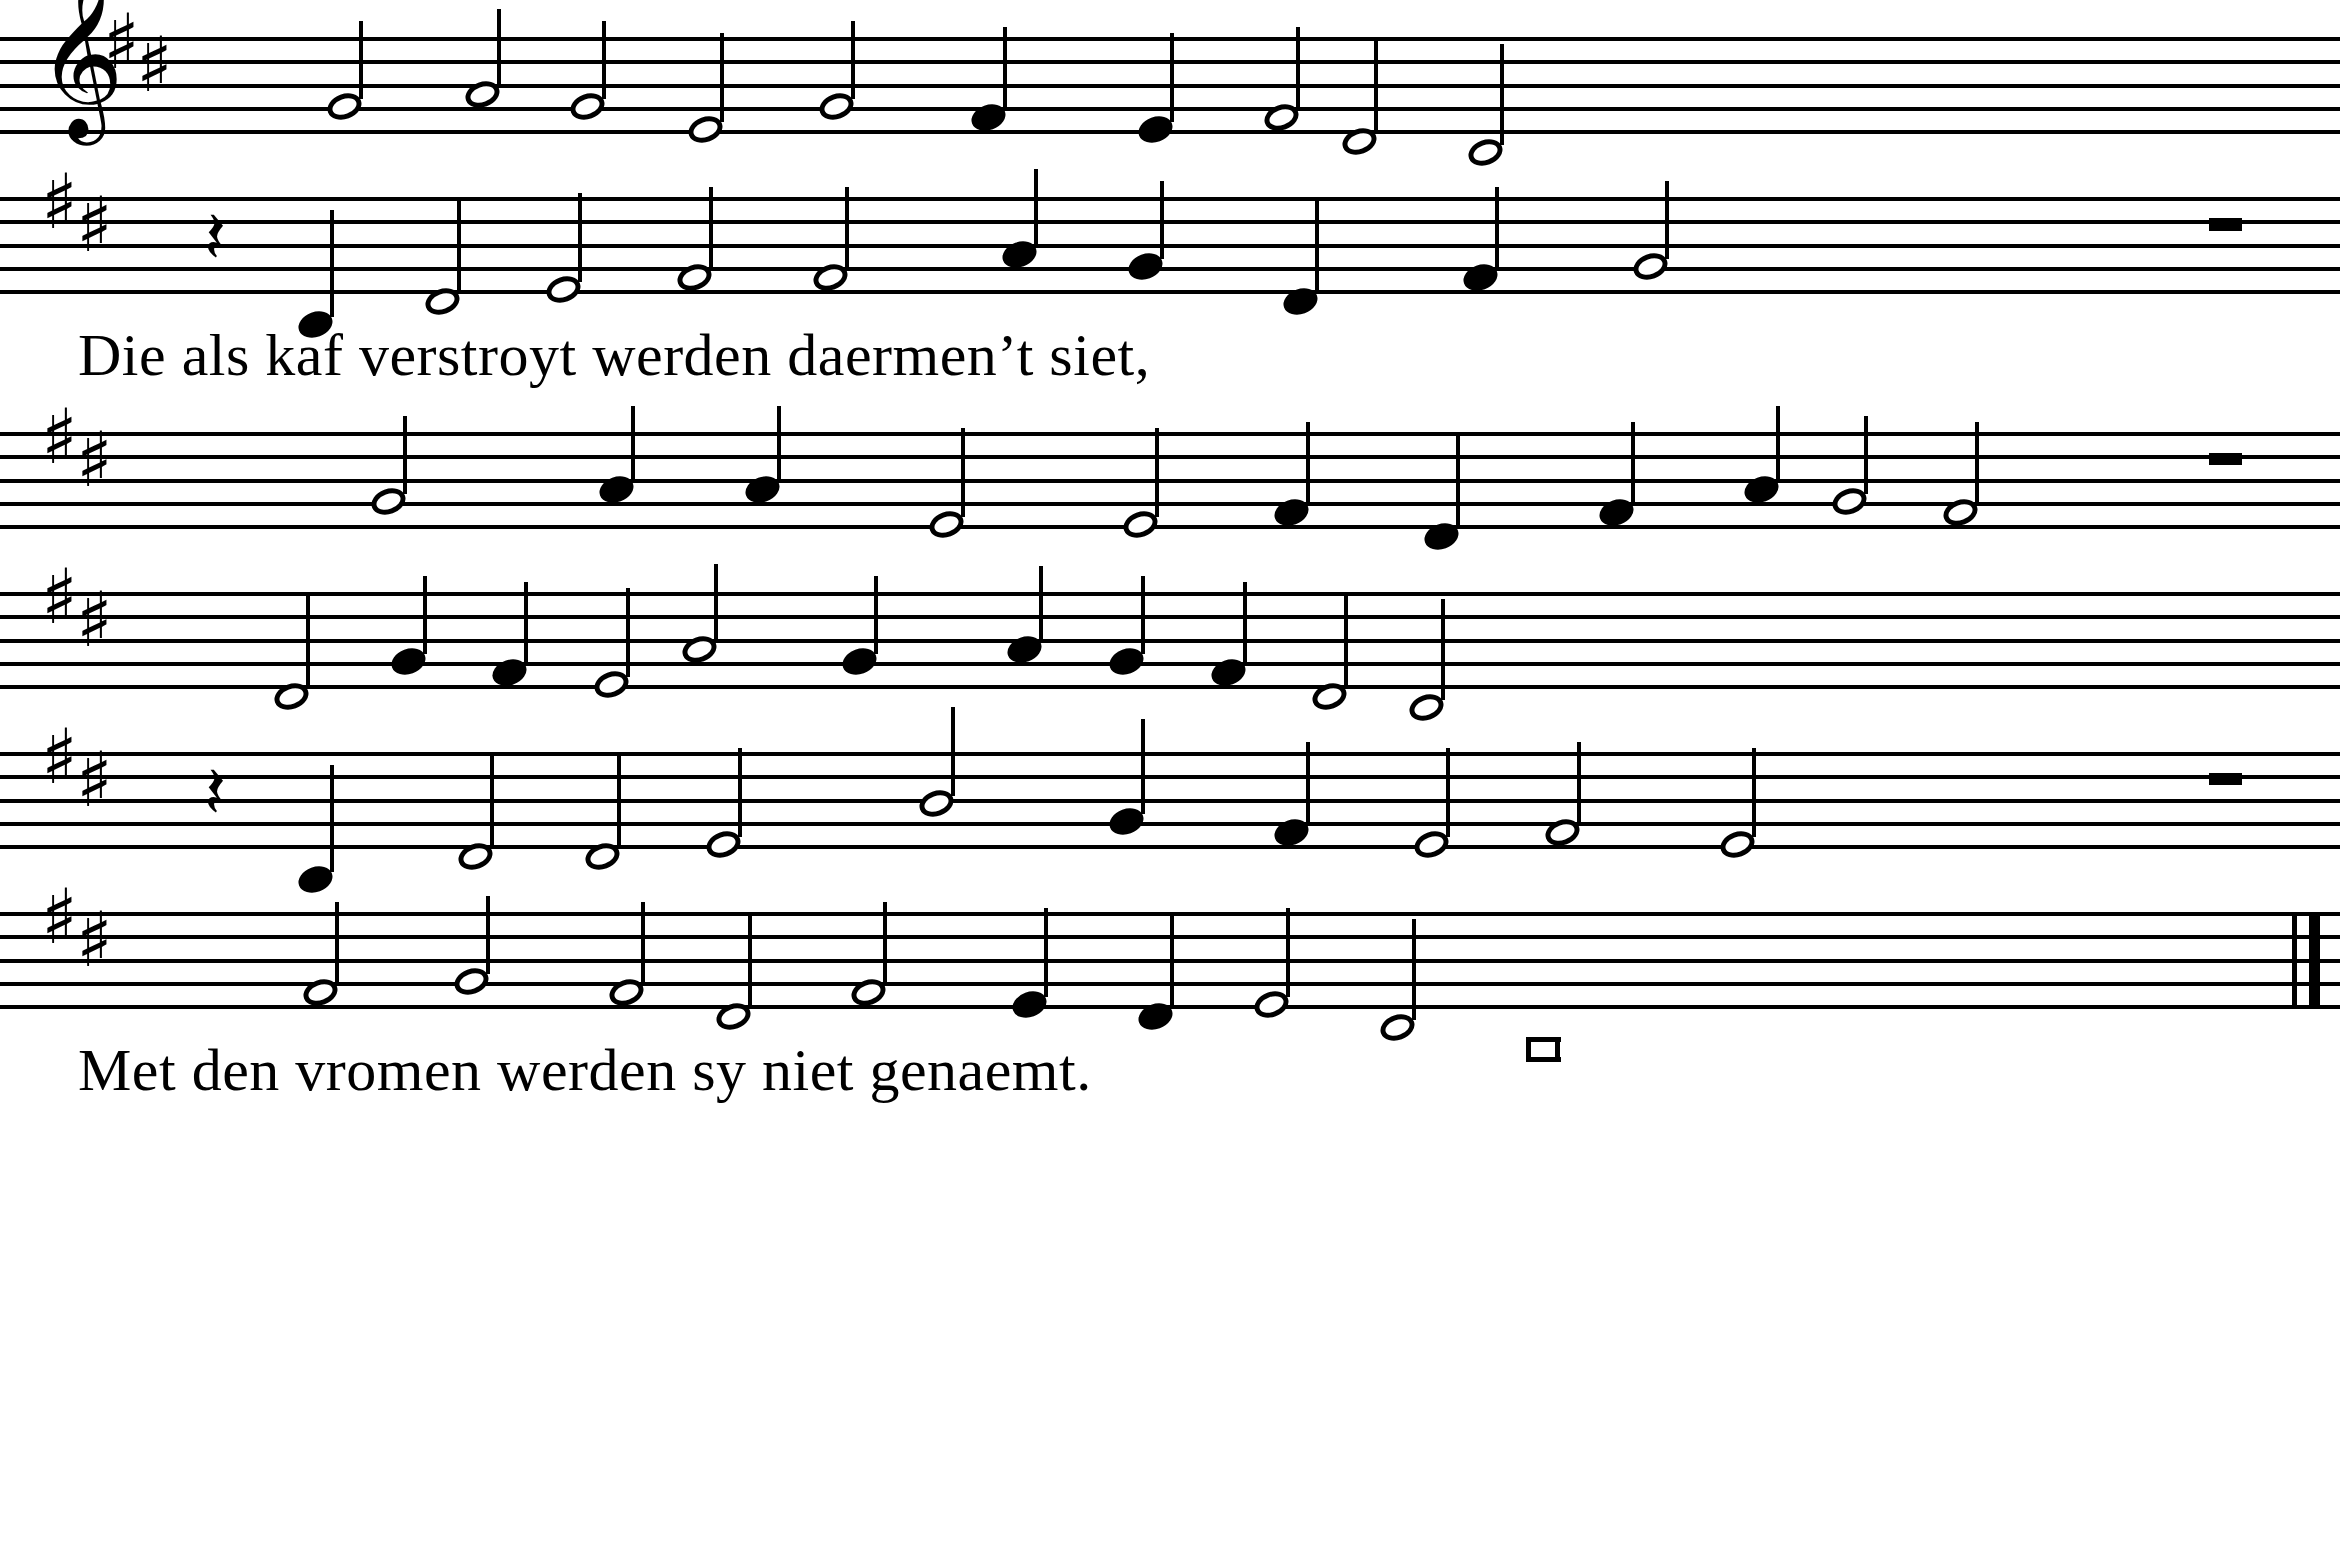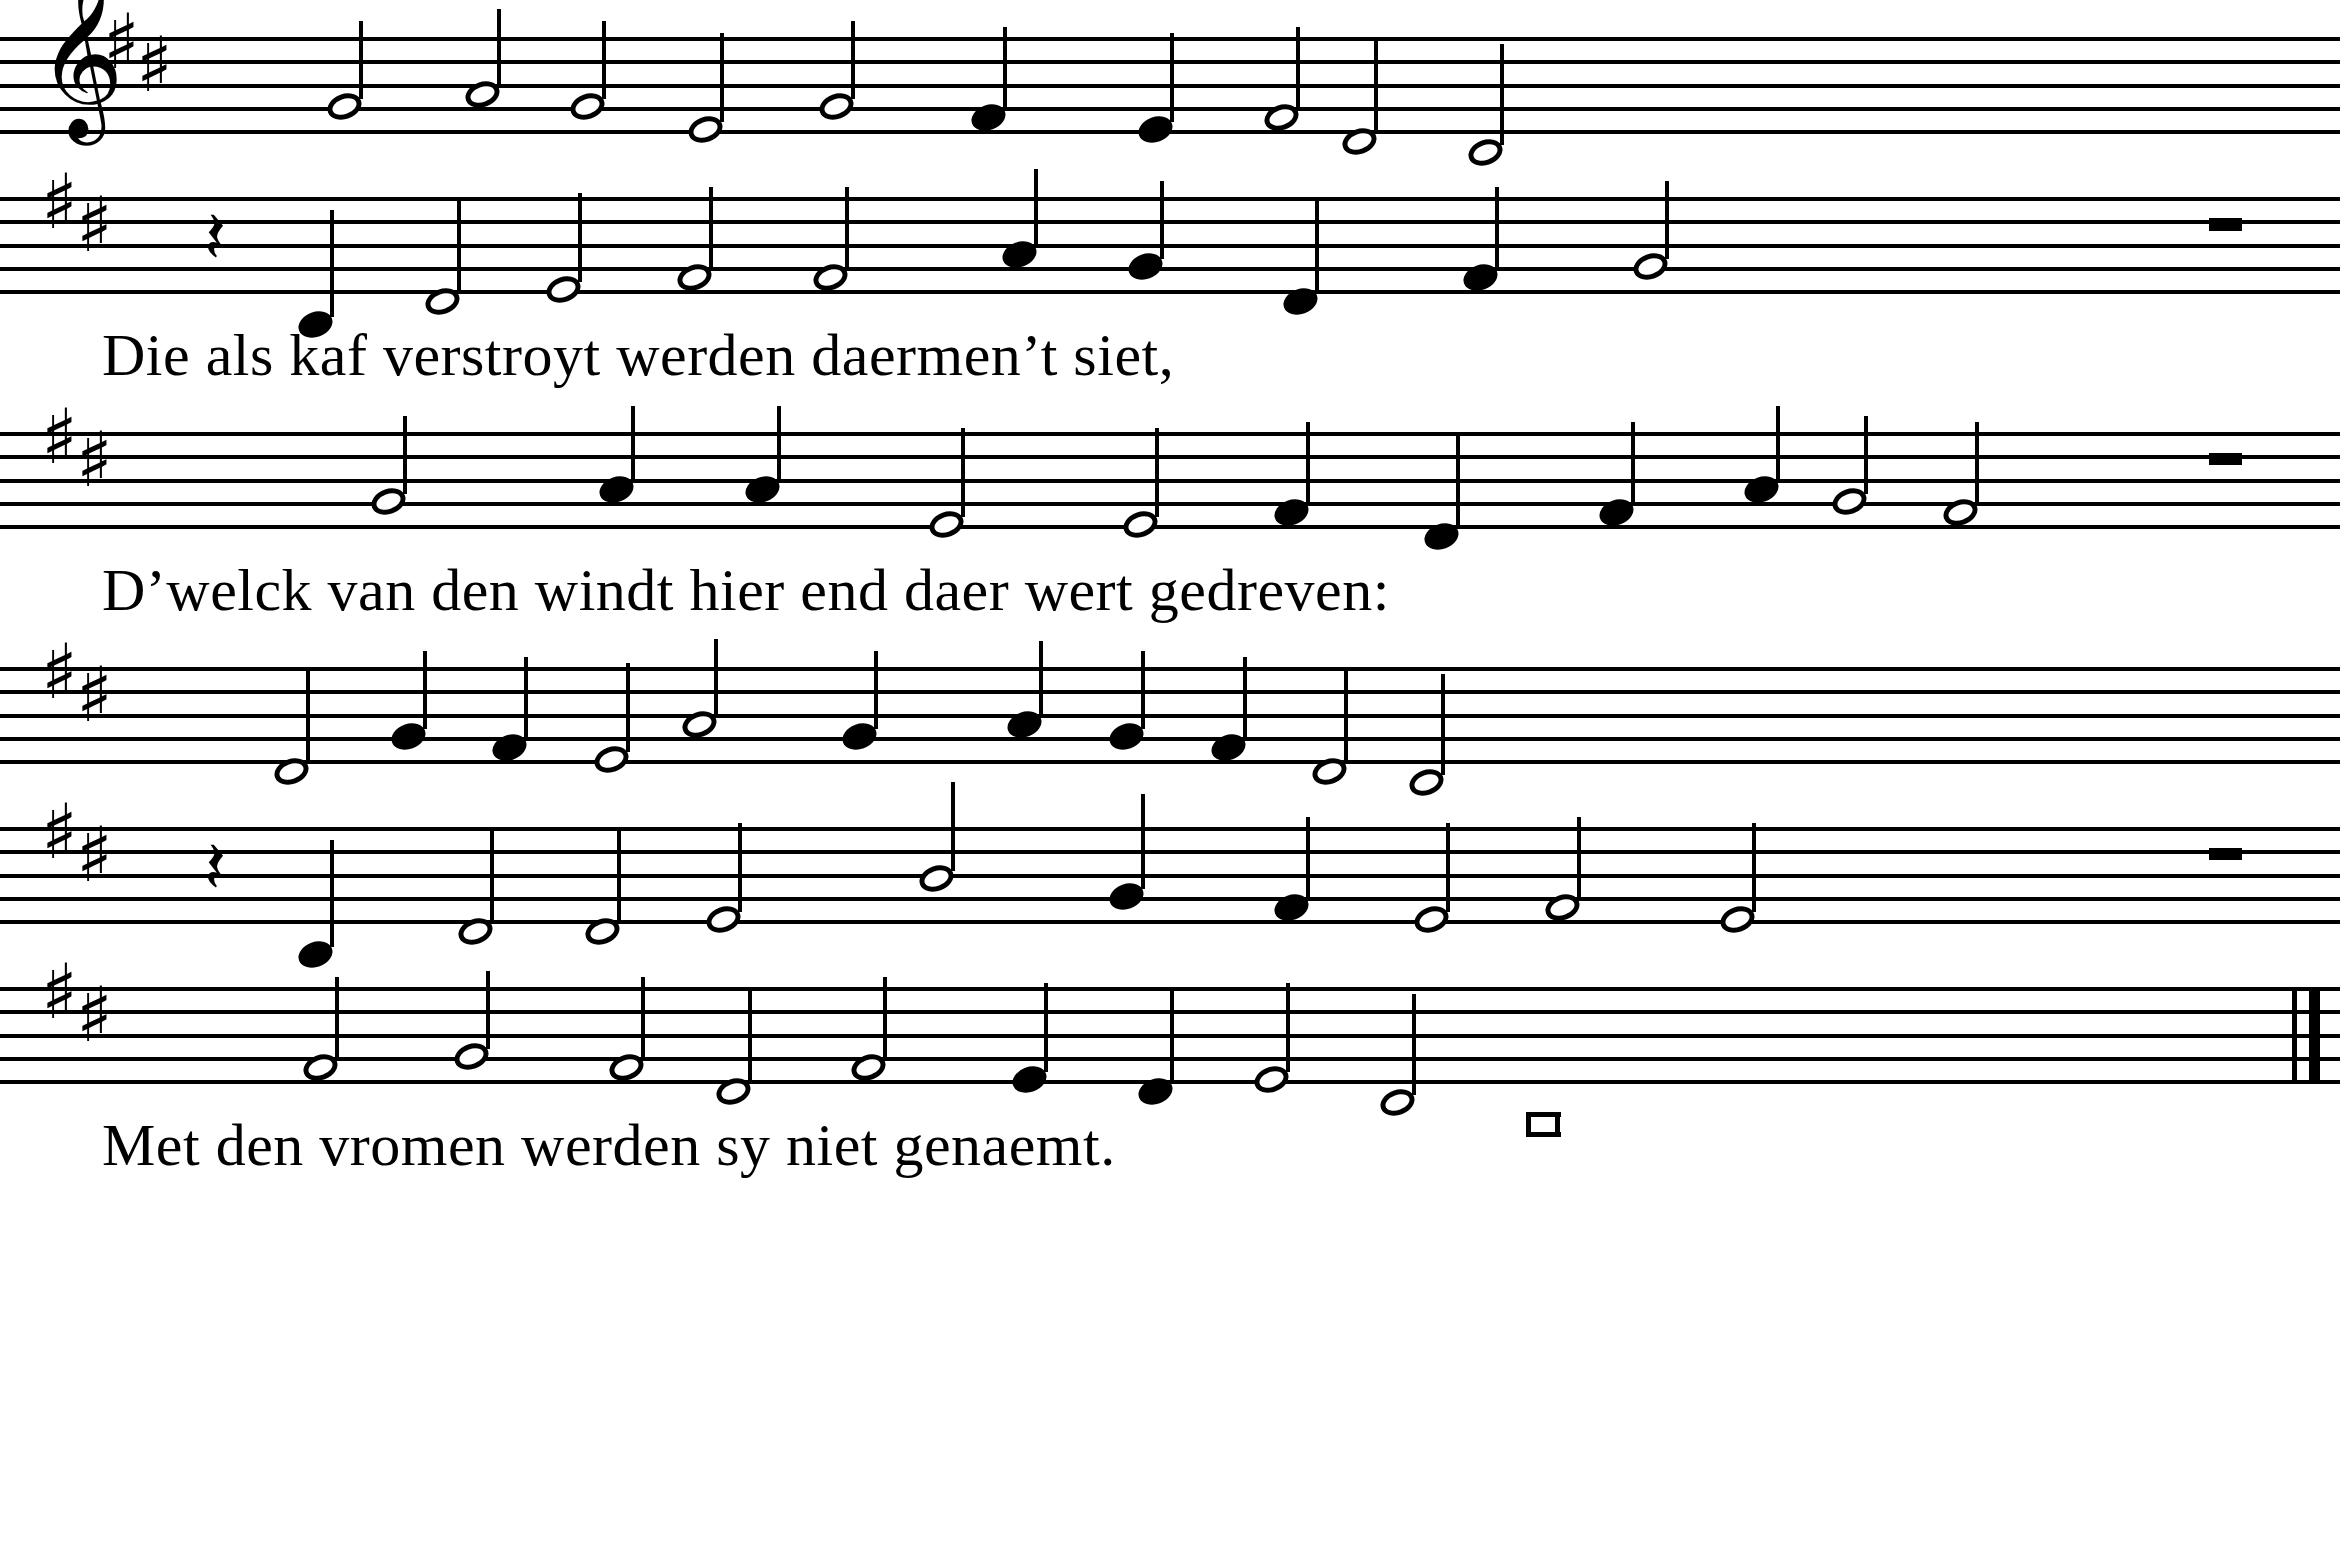--- a/index.html
+++ b/index.html
@@ -133,21 +133,21 @@
     background: #000;
     top: 37px;
     height: 97px;
   }
   
   .lyric {
     font-family: "Liberation Serif", serif;
     font-size: 60px;
     letter-spacing: 0.5px;
     white-space: nowrap;
-    padding-left: 102px;
+    padding-left: 78px;
     line-height: 1.12;
     margin-top: 1.9px;
     margin-bottom: 5.8px;
   }
   .lyric.first { padding-left: 167px; }
 </style>
 </head>
 <body>
 
 <div id="sheet">
@@ -319,21 +319,20 @@
           <div class="head"></div>
           <div class="stem" style="height:78px; bottom:7.8px;"></div>
         </div>
       <div class="note open" style="left:1960px; top:118px;">
           <div class="head"></div>
           <div class="stem" style="height:83px; bottom:7.8px;"></div>
         </div>
 
       <div class="wholerest" style="left:2209px; top:58px;"></div>
     </div>
-    <div class="lyric">D’welck van den windt hier end daer wert gedreven:</div>
   </div>
 
   <div class="system">
     <div class="staff">
       <div class="lines">
           <i></i>
           <i></i>
           <i></i>
           <i></i>
           <i></i>

